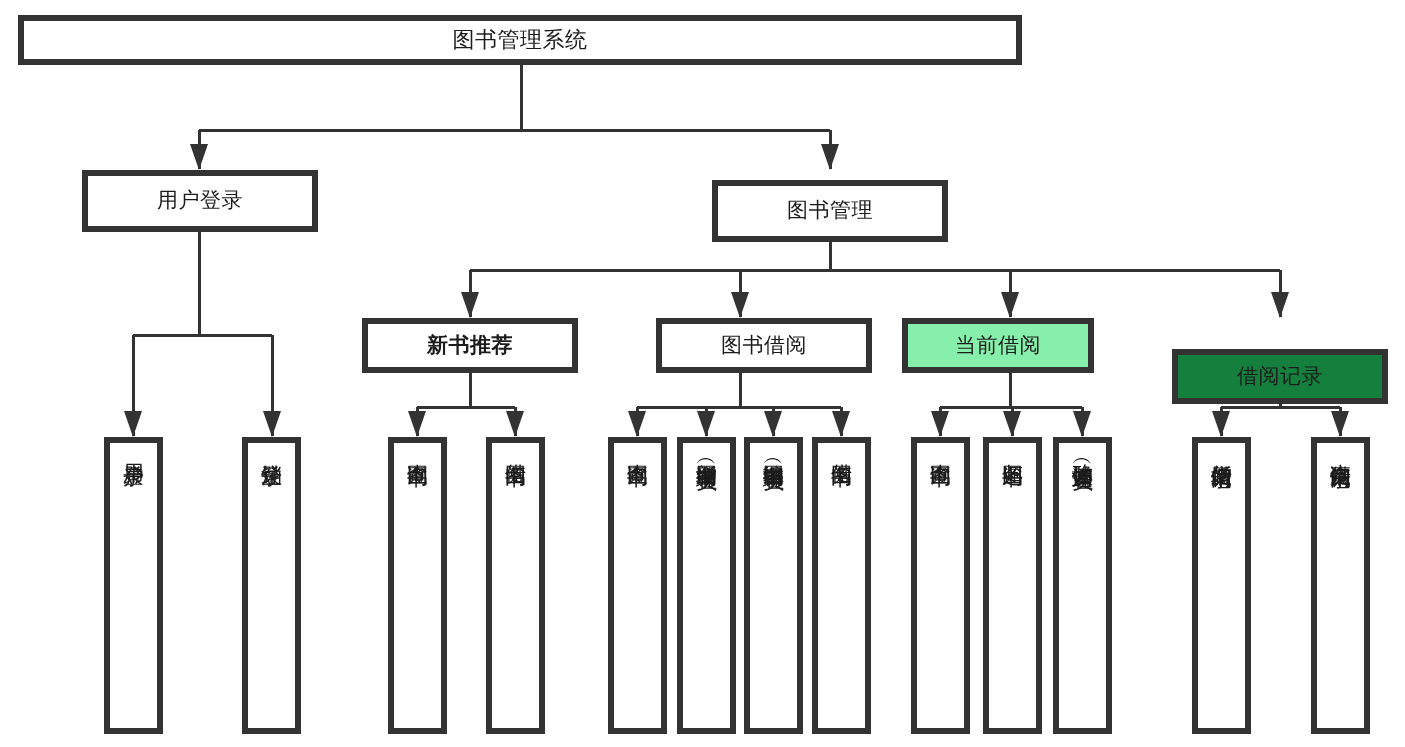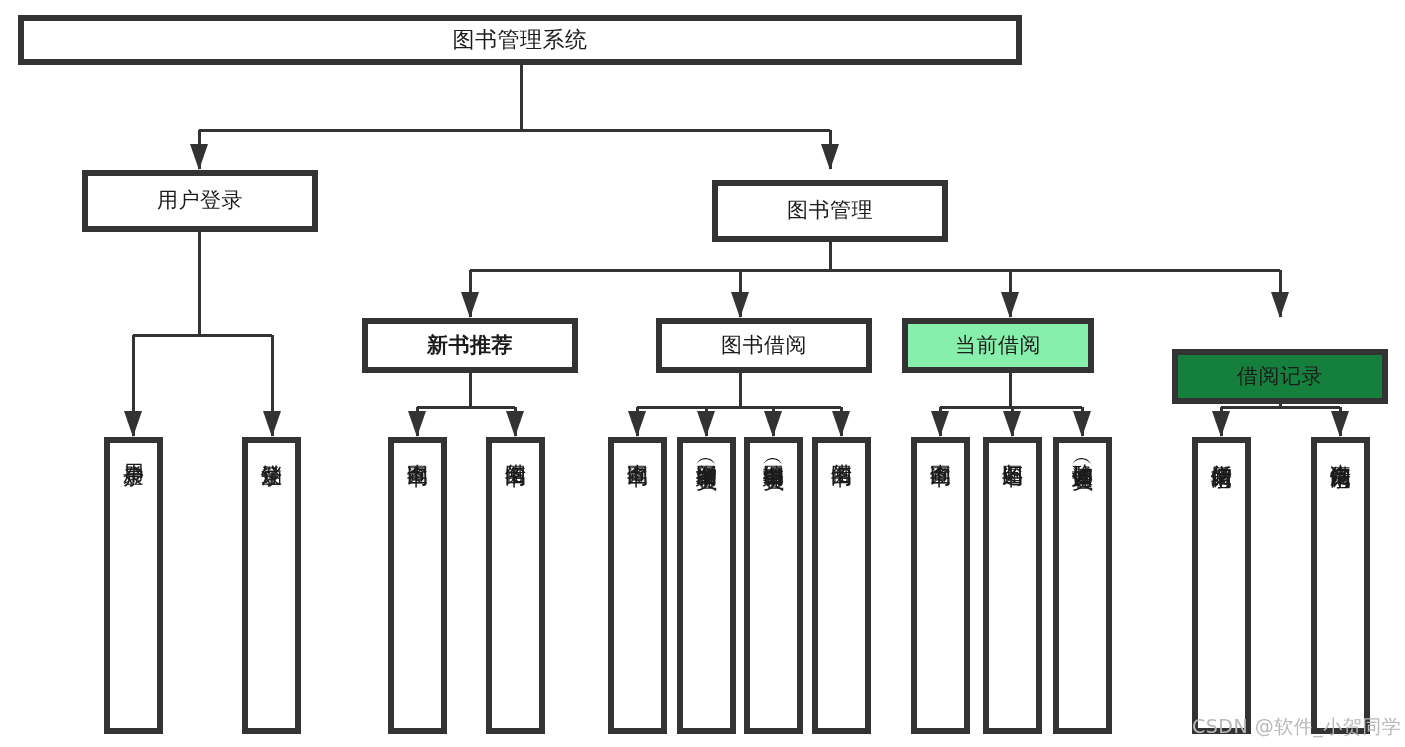--- a/index.html
+++ b/index.html
@@ -184,14 +184,13 @@
       <div class="node vertical" style="left: 1053px; top: 437px; width: 59px; height: 297px; border-color: rgb(51, 51, 51); background: rgb(255, 255, 255);">
         <span class="node-label" style="color: rgb(27, 27, 27);">确认归还（管理员）</span>
       </div>
       <div class="node vertical" style="left: 1192px; top: 437px; width: 59px; height: 297px; border-color: rgb(51, 51, 51); background: rgb(255, 255, 255);">
         <span class="node-label" style="color: rgb(27, 27, 27);">新增借阅记录</span>
       </div>
       <div class="node vertical" style="left: 1311px; top: 437px; width: 59px; height: 297px; border-color: rgb(51, 51, 51); background: rgb(255, 255, 255);">
         <span class="node-label" style="color: rgb(27, 27, 27);">查询借阅记录</span>
       </div>
     </div>
-  <div class="watermark" style="left: 1192px; top: 714px; color: rgb(184, 184, 184);">CSDN @软件_小贺同学</div>
 </div>
 
 </body></html>

